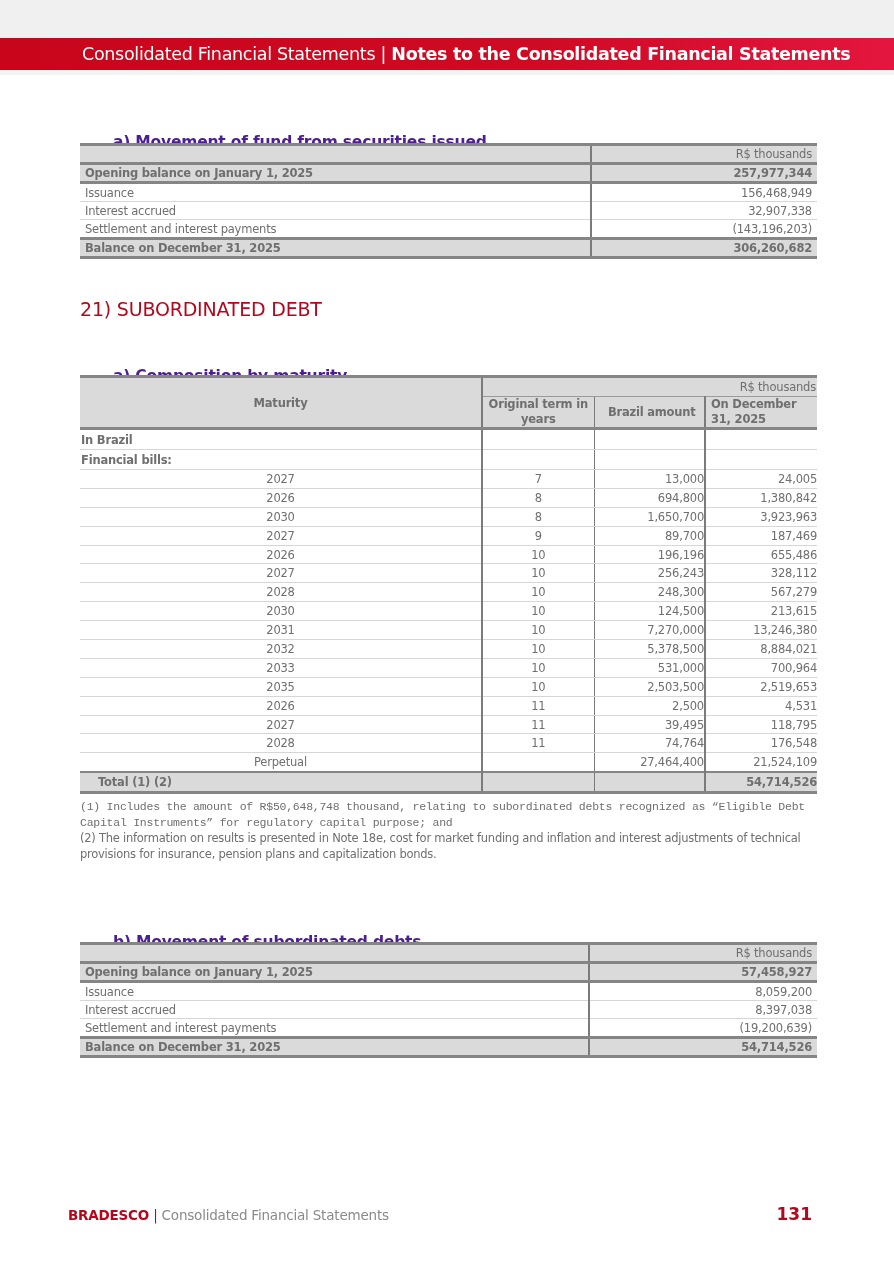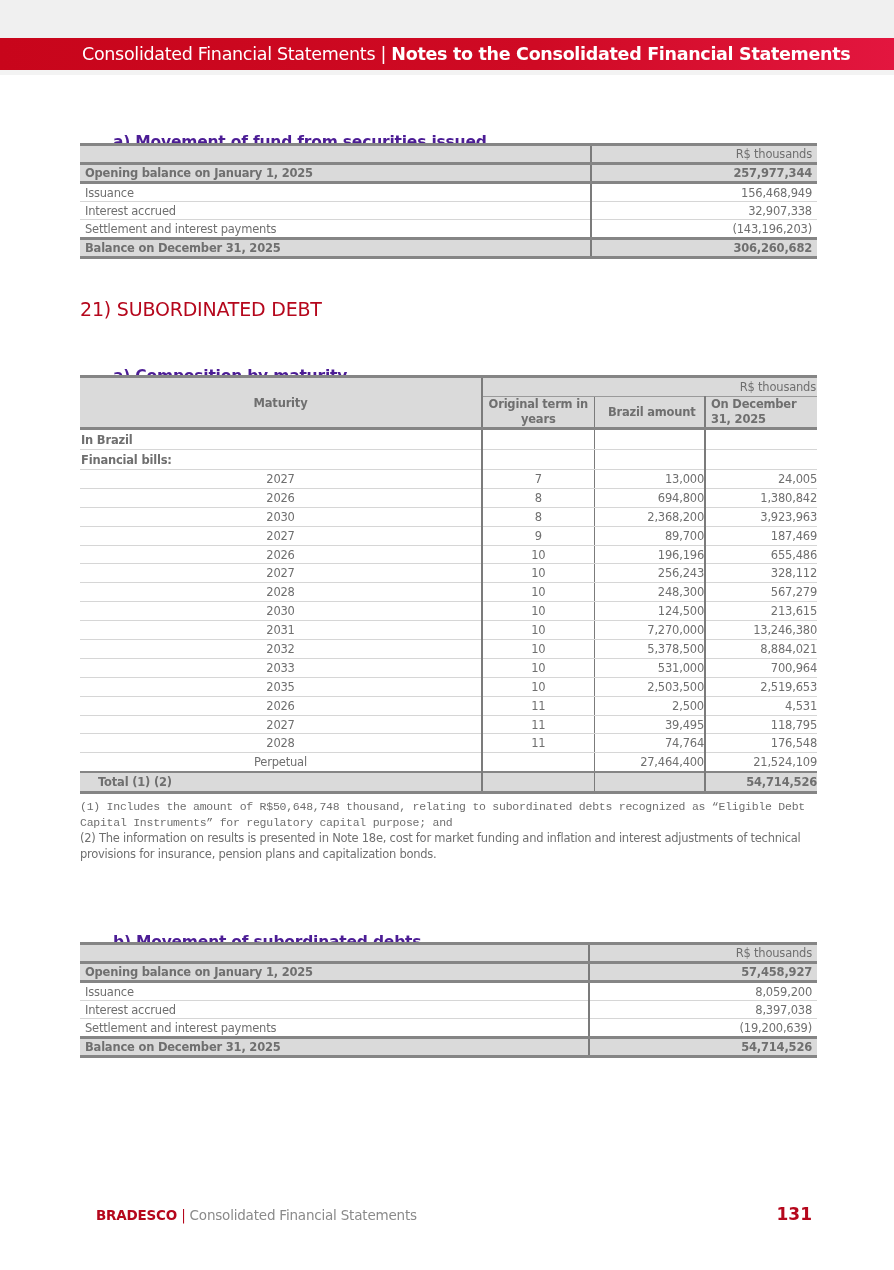--- a/index.html
+++ b/index.html
@@ -36,21 +36,21 @@
   .cm td.c3 { text-align: right; border-left: 1px solid #7b7b7b; padding-right: 0; }
   .cm td.c4 { text-align: right; border-left: 2px solid #7b7b7b; padding-right: 0; }
   .cm td.lbl { text-align: left; font-weight: bold; padding-left: 1px; }
   .cm tr.h1 td { background: #dadada; border-top: 3px solid #858585; height: 18px; border-bottom: 1px solid #9a9a9a; }
   .cm tr.h2 td { background: #dadada; border-bottom: 3px solid #858585; height: 28px; font-weight: bold; line-height: 15px; white-space: normal; text-align: center; }
   .cm tr.total td { background: #dadada; font-weight: bold; border-top: 2px solid #858585; border-bottom: 3px solid #858585; padding-left: 18px; }
   .cm .maturity-head { text-align: center !important; font-weight: bold; vertical-align: middle; }
 
   .note { position: absolute; left: 80px; width: 740px; font-size: 11.5px; line-height: 15.5px; color: #6f6f6f; letter-spacing: -0.25px; }
 
-  .footer { position: absolute; left: 96px; top: 1207px; font-size: 13.5px; white-space: nowrap; letter-spacing: -0.2px; }
+  .footer { position: absolute; left: 68px; top: 1207px; font-size: 13.5px; white-space: nowrap; letter-spacing: -0.2px; }
   .footer .brand { color: #b5071c; font-weight: bold; }
   .footer .sep { color: #b5071c; }
   .footer .doc { color: #8a8a8a; }
   .page-num { position: absolute; right: 82px; top: 1204px; color: #b5071c; font-weight: bold; font-size: 17px; }
 </style>
 </head>
 <body>
 
 <div class="top-strip"></div>
 <div class="banner">
@@ -137,21 +137,21 @@
       </tr>
       <tr>
         <td class="c1">2026</td>
         <td class="c2">8</td>
         <td class="c3">694,800</td>
         <td class="c4">1,380,842</td>
       </tr>
       <tr>
         <td class="c1">2030</td>
         <td class="c2">8</td>
-        <td class="c3">2,368,200</td>
+        <td class="c3">1,650,700</td>
         <td class="c4">3,923,963</td>
       </tr>
       <tr>
         <td class="c1">2027</td>
         <td class="c2">9</td>
         <td class="c3">89,700</td>
         <td class="c4">187,469</td>
       </tr>
       <tr>
         <td class="c1">2026</td>

